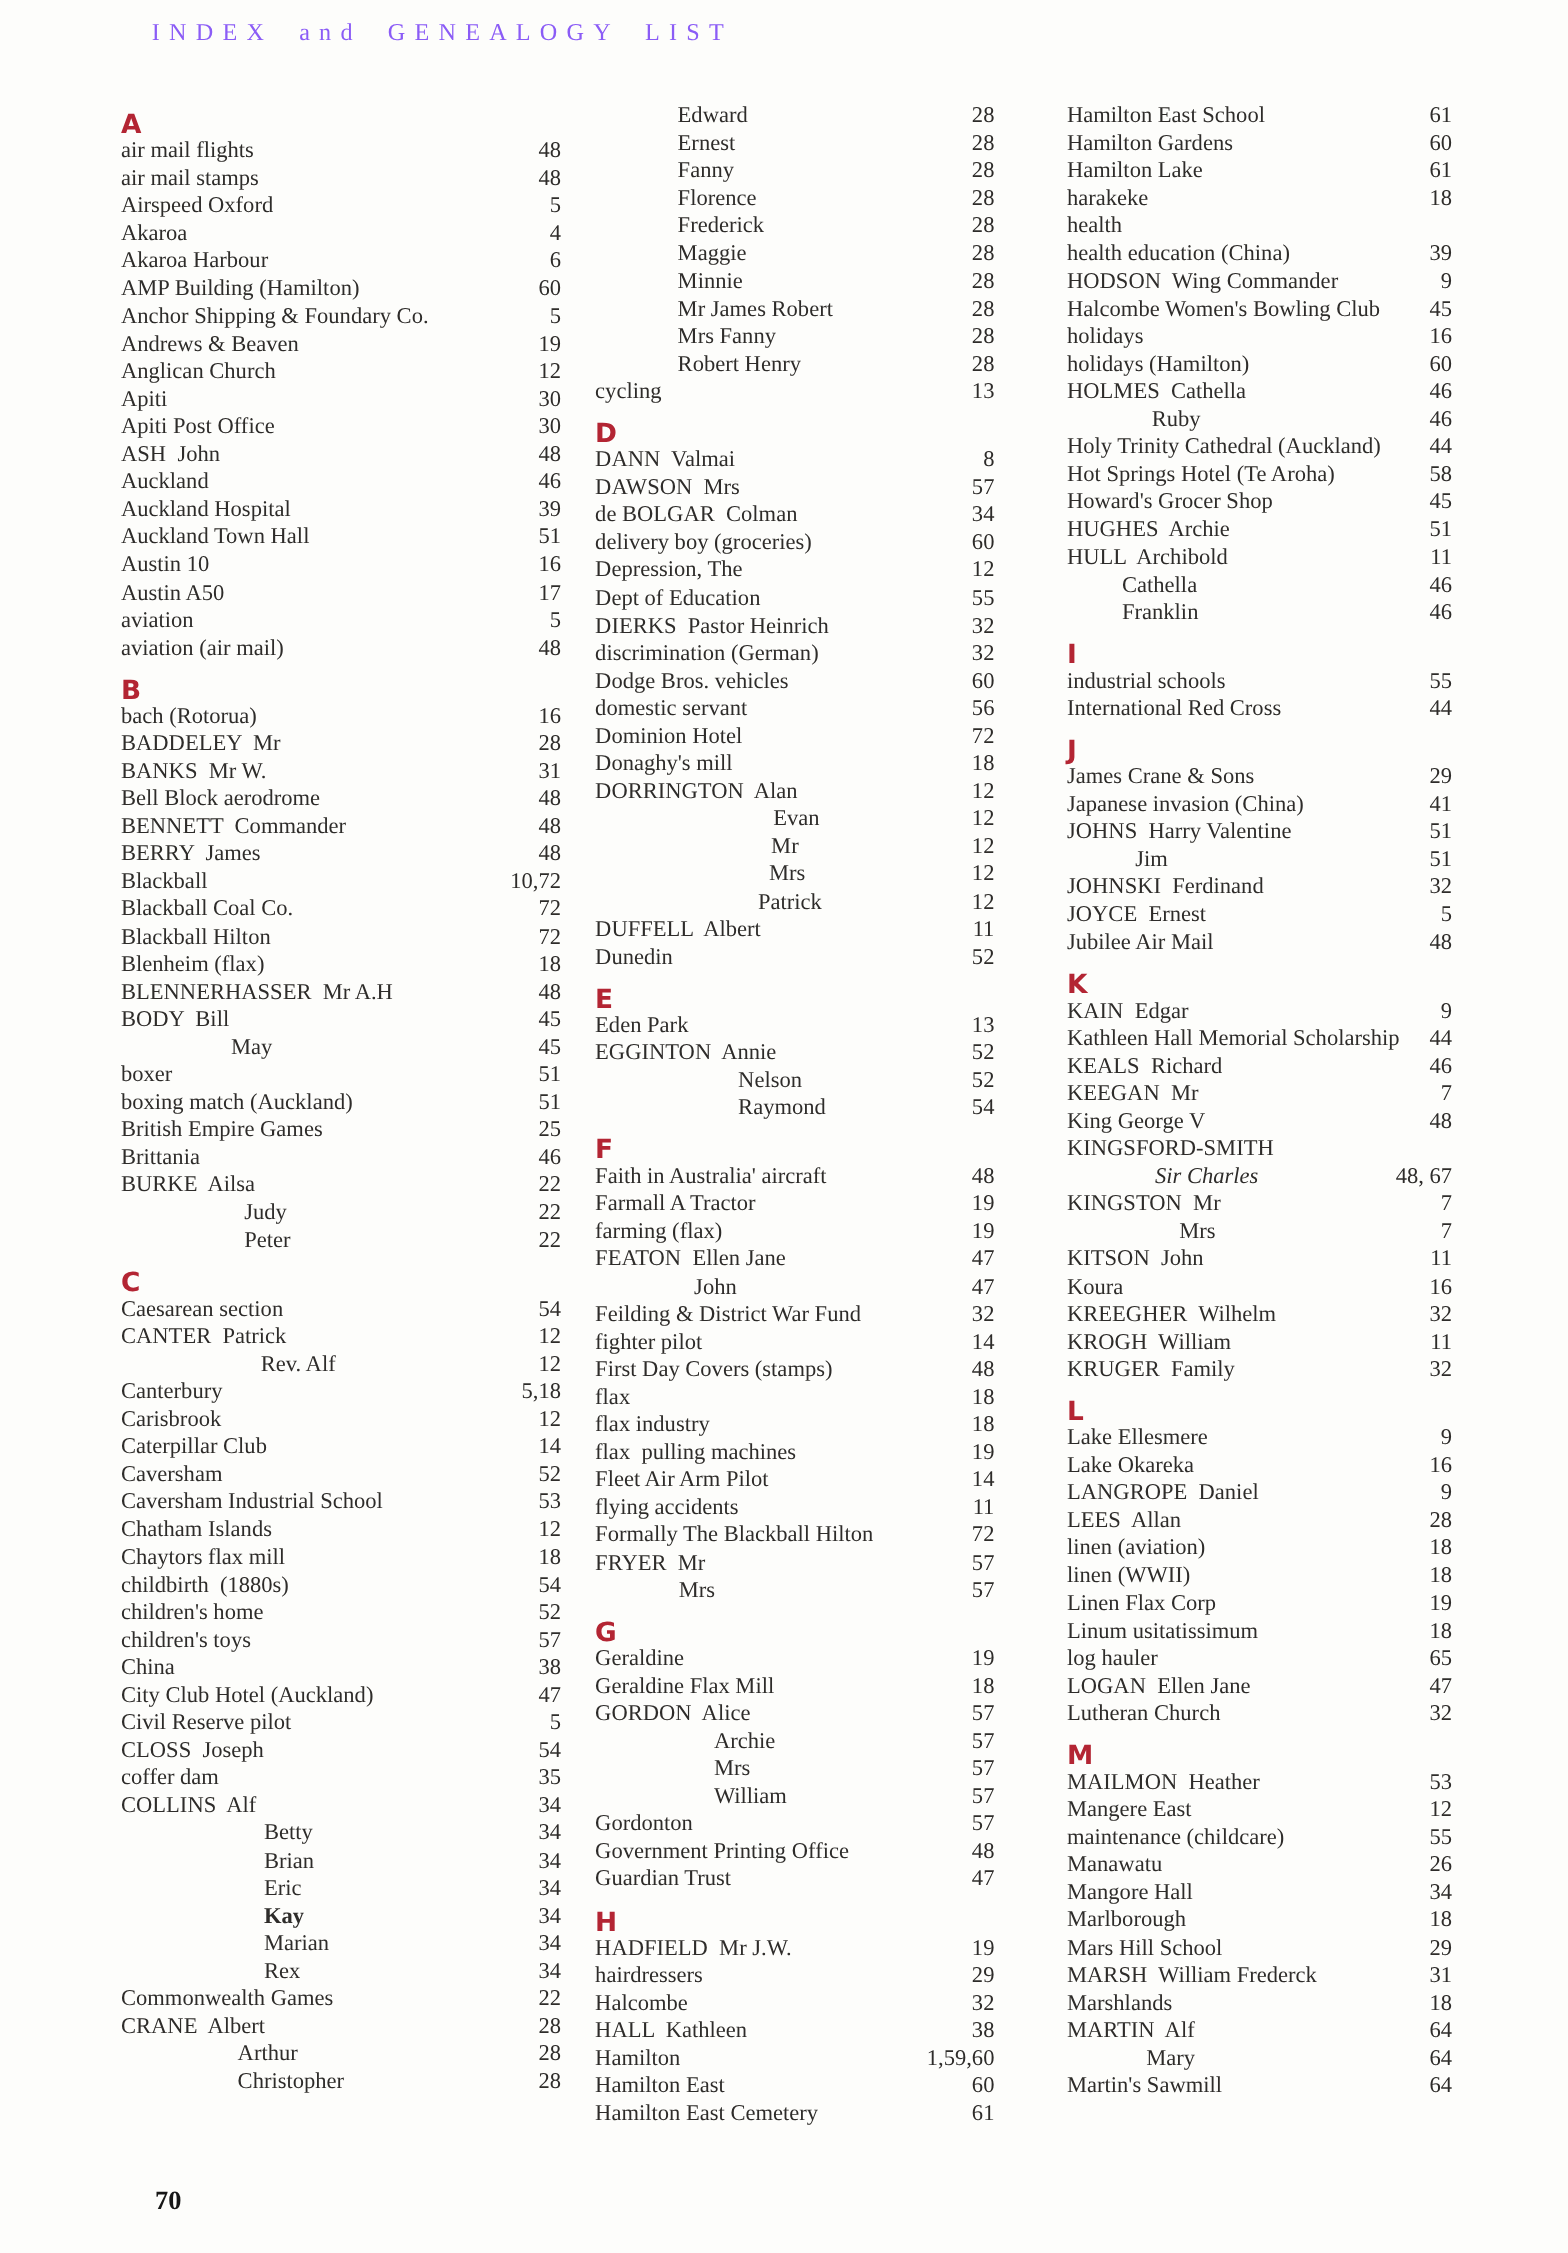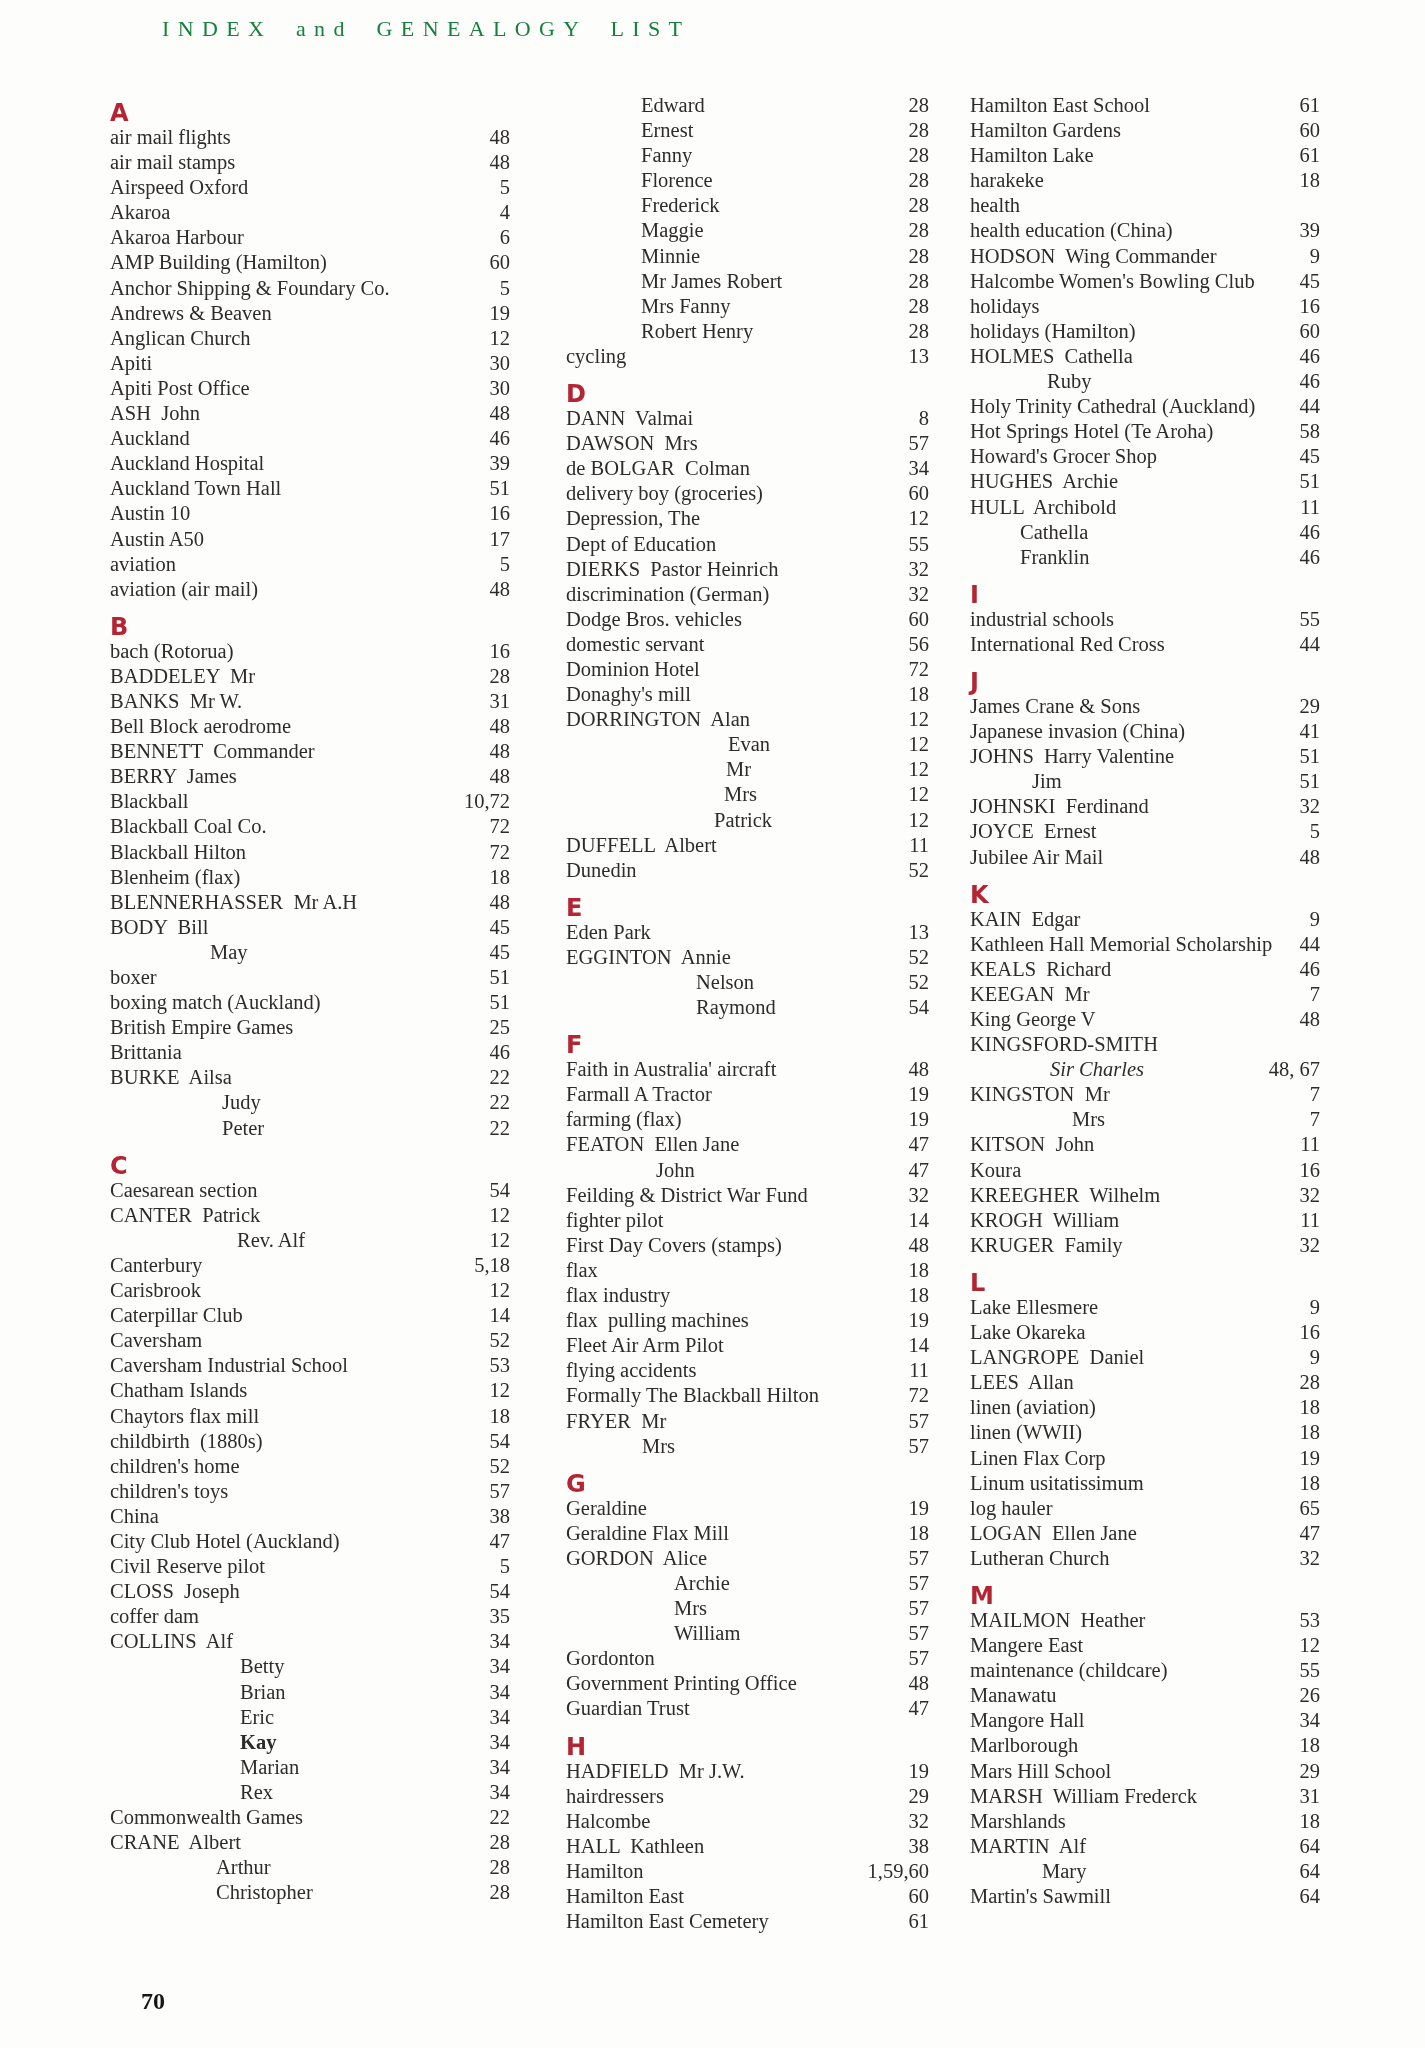--- a/index.html
+++ b/index.html
@@ -3,32 +3,31 @@
 <meta charset="utf-8">
 <style>
   html,body{margin:0;padding:0;}
   body{
     width:1425px;height:2048px;position:relative;overflow:hidden;
     background:#fdfdfb;
     font-family:"Liberation Serif", serif;
   }
   .page-title{
     position:absolute;left:138px;top:16px;
-    font-size:22px;color:#15803d;
+    font-size:22px;color:#8b5cf6;
     letter-spacing:0.38em;word-spacing:0.45em;
     white-space:pre;
-    margin-left:24px;
   }
   .page-number{
     position:absolute;left:141px;top:1988px;
     font-size:24px;color:#161616;font-weight:bold;text-align:right;
   }
   .col{position:absolute;top:93px;}
   .col-1{left:110px;width:400px;top:101px;}
-  .col-2{left:566px;width:363px;}
+  .col-2{left:541px;width:363px;}
   .col-3{left:970px;width:350px;}
   .letter{
     font-family:"DejaVu Sans", sans-serif;
     font-weight:bold;
     font-size:24px;line-height:24px;height:24px;
     margin-top:13px;
     color:#b32533;
   }
   .letter:first-child{margin-top:0;}
   .row{

